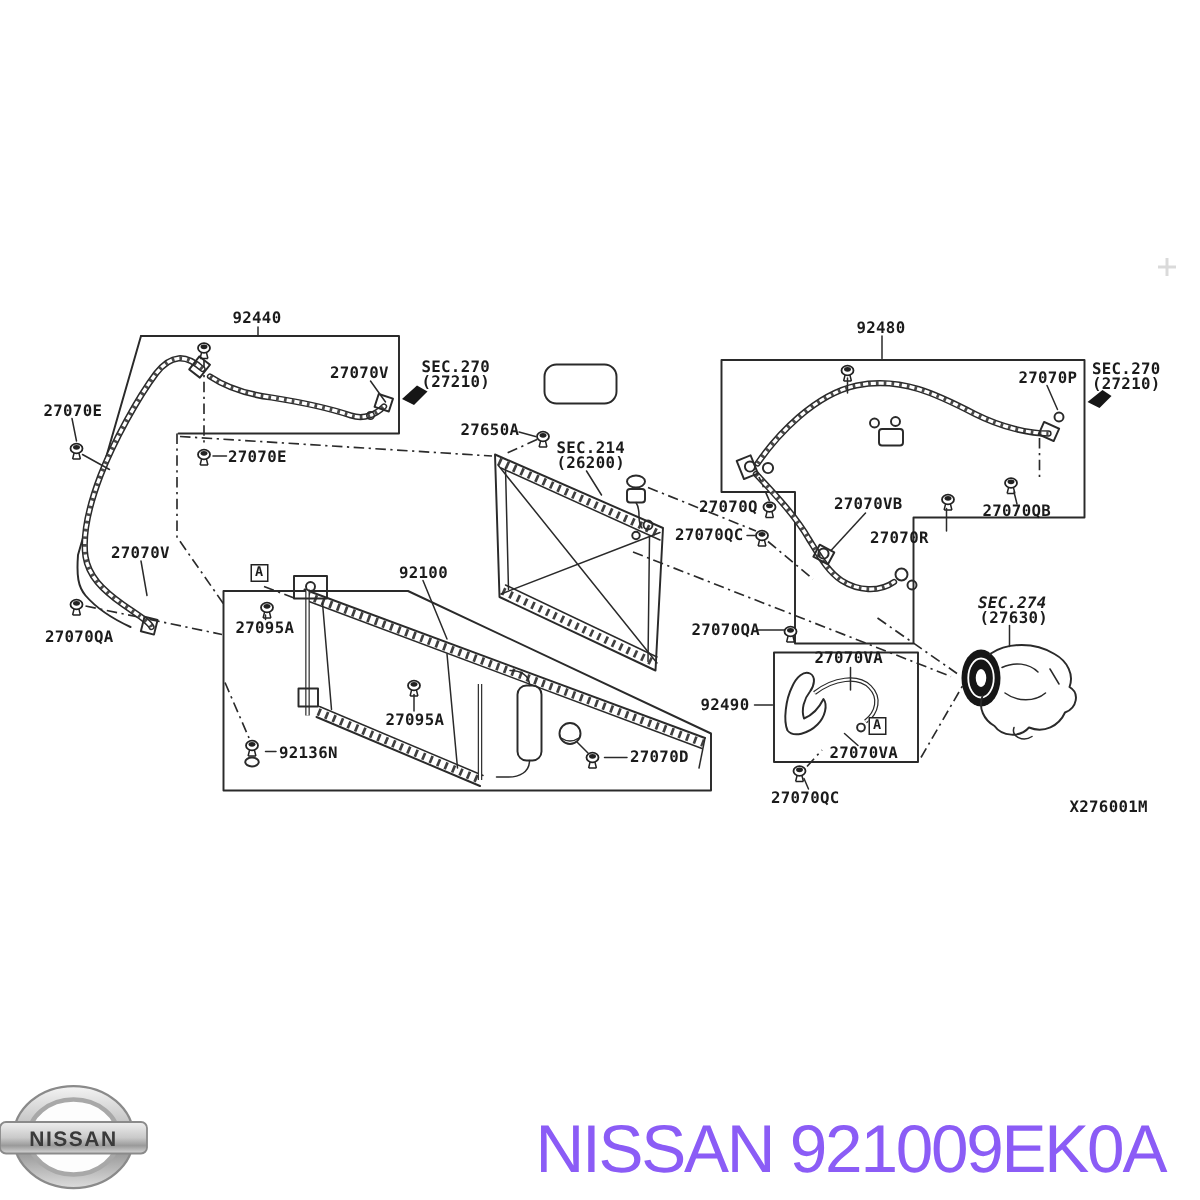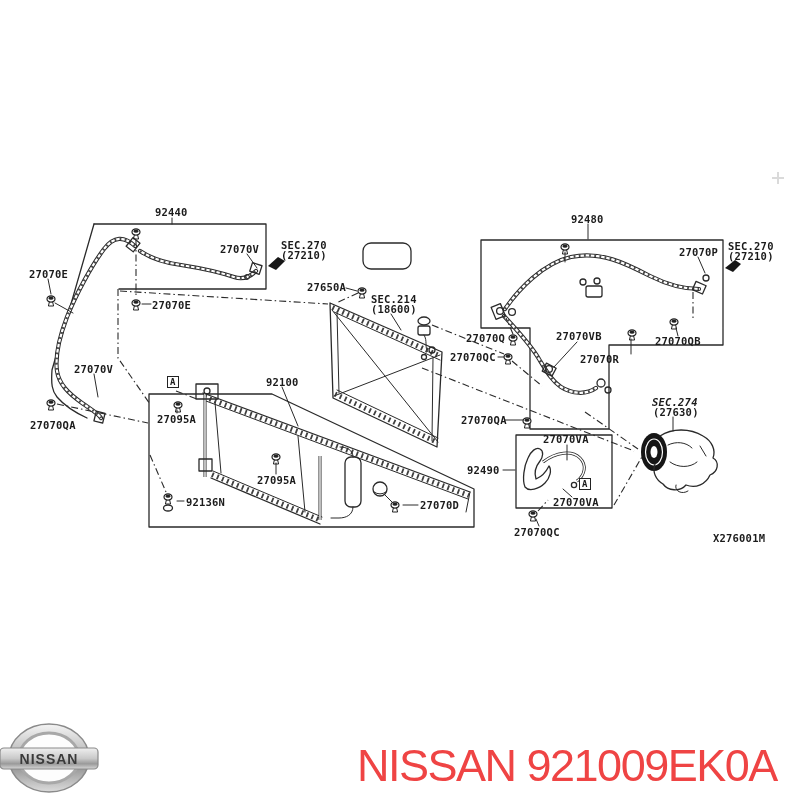--- a/index.html
+++ b/index.html
@@ -15,21 +15,21 @@
   .pipeO{fill:none;stroke:#2a2a2a;stroke-width:3;}
   .pipeI{fill:none;stroke:#fff;stroke-width:1.4;}
   .band{fill:none;stroke:#2a2a2a;stroke-width:5;stroke-dasharray:1.8 3.6;opacity:.9;}
   .blk{fill:#161616;stroke:none;}
   #labels-layer{position:absolute;left:0;top:0;width:800px;height:800px;}
   .part-label{position:absolute;font:bold 10.5px "DejaVu Sans Mono",monospace;
               letter-spacing:.2px;color:#1b1b1b;white-space:nowrap;}
   .part-label.boxed{font-size:9px;line-height:10px;border:1.3px solid #222;
                     padding:0 2px;background:#fff;}
   .footer-title{position:absolute;left:357px;top:740px;font-family:"Liberation Sans",sans-serif;
-                font-size:45px;letter-spacing:-1.5px;color:#ef4444;}
+                font-size:45px;letter-spacing:-1.5px;color:#8b5cf6;}
 </style>
 </head>
 <body>
 
 <div class="stage">
 
   <svg width="800" height="800" viewBox="0 0 800 800">
     <defs>
       <g id="bolt">
         <ellipse cx="0" cy="0" rx="4" ry="3.2" fill="#fff" stroke="#222" stroke-width="1.2"></ellipse>
@@ -237,21 +237,21 @@
       <div class="part-label" style="left: 29px; top: 268px;">27070E</div>
       <div class="part-label" style="left: 152px; top: 299px;">27070E</div>
       <div class="part-label" style="left: 74px; top: 363px;">27070V</div>
       <div class="part-label" style="left: 30px; top: 419px;">27070QA</div>
       <div class="part-label" style="left: 571px; top: 213px;">92480</div>
       <div class="part-label" style="left: 679px; top: 246px;">27070P</div>
       <div class="part-label" style="left: 728px; top: 240px;">SEC.270</div>
       <div class="part-label" style="left: 728px; top: 250px;">(27210)</div>
       <div class="part-label" style="left: 307px; top: 281px;">27650A</div>
       <div class="part-label" style="left: 371px; top: 293px;">SEC.214</div>
-      <div class="part-label" style="left: 371px; top: 303px;">(18600)</div>
+      <div class="part-label" style="left: 371px; top: 303px;">(26200)</div>
       <div class="part-label" style="left: 266px; top: 376px;">92100</div>
       <div class="part-label" style="left: 466px; top: 332px;">27070Q</div>
       <div class="part-label" style="left: 450px; top: 351px;">27070QC</div>
       <div class="part-label" style="left: 556px; top: 330px;">27070VB</div>
       <div class="part-label" style="left: 580px; top: 353px;">27070R</div>
       <div class="part-label" style="left: 655px; top: 335px;">27070QB</div>
       <div class="part-label" style="left: 157px; top: 413px;">27095A</div>
       <div class="part-label" style="left: 257px; top: 474px;">27095A</div>
       <div class="part-label" style="left: 186px; top: 496px;">92136N</div>
       <div class="part-label" style="left: 420px; top: 499px; text-align: center;">27070D</div>

